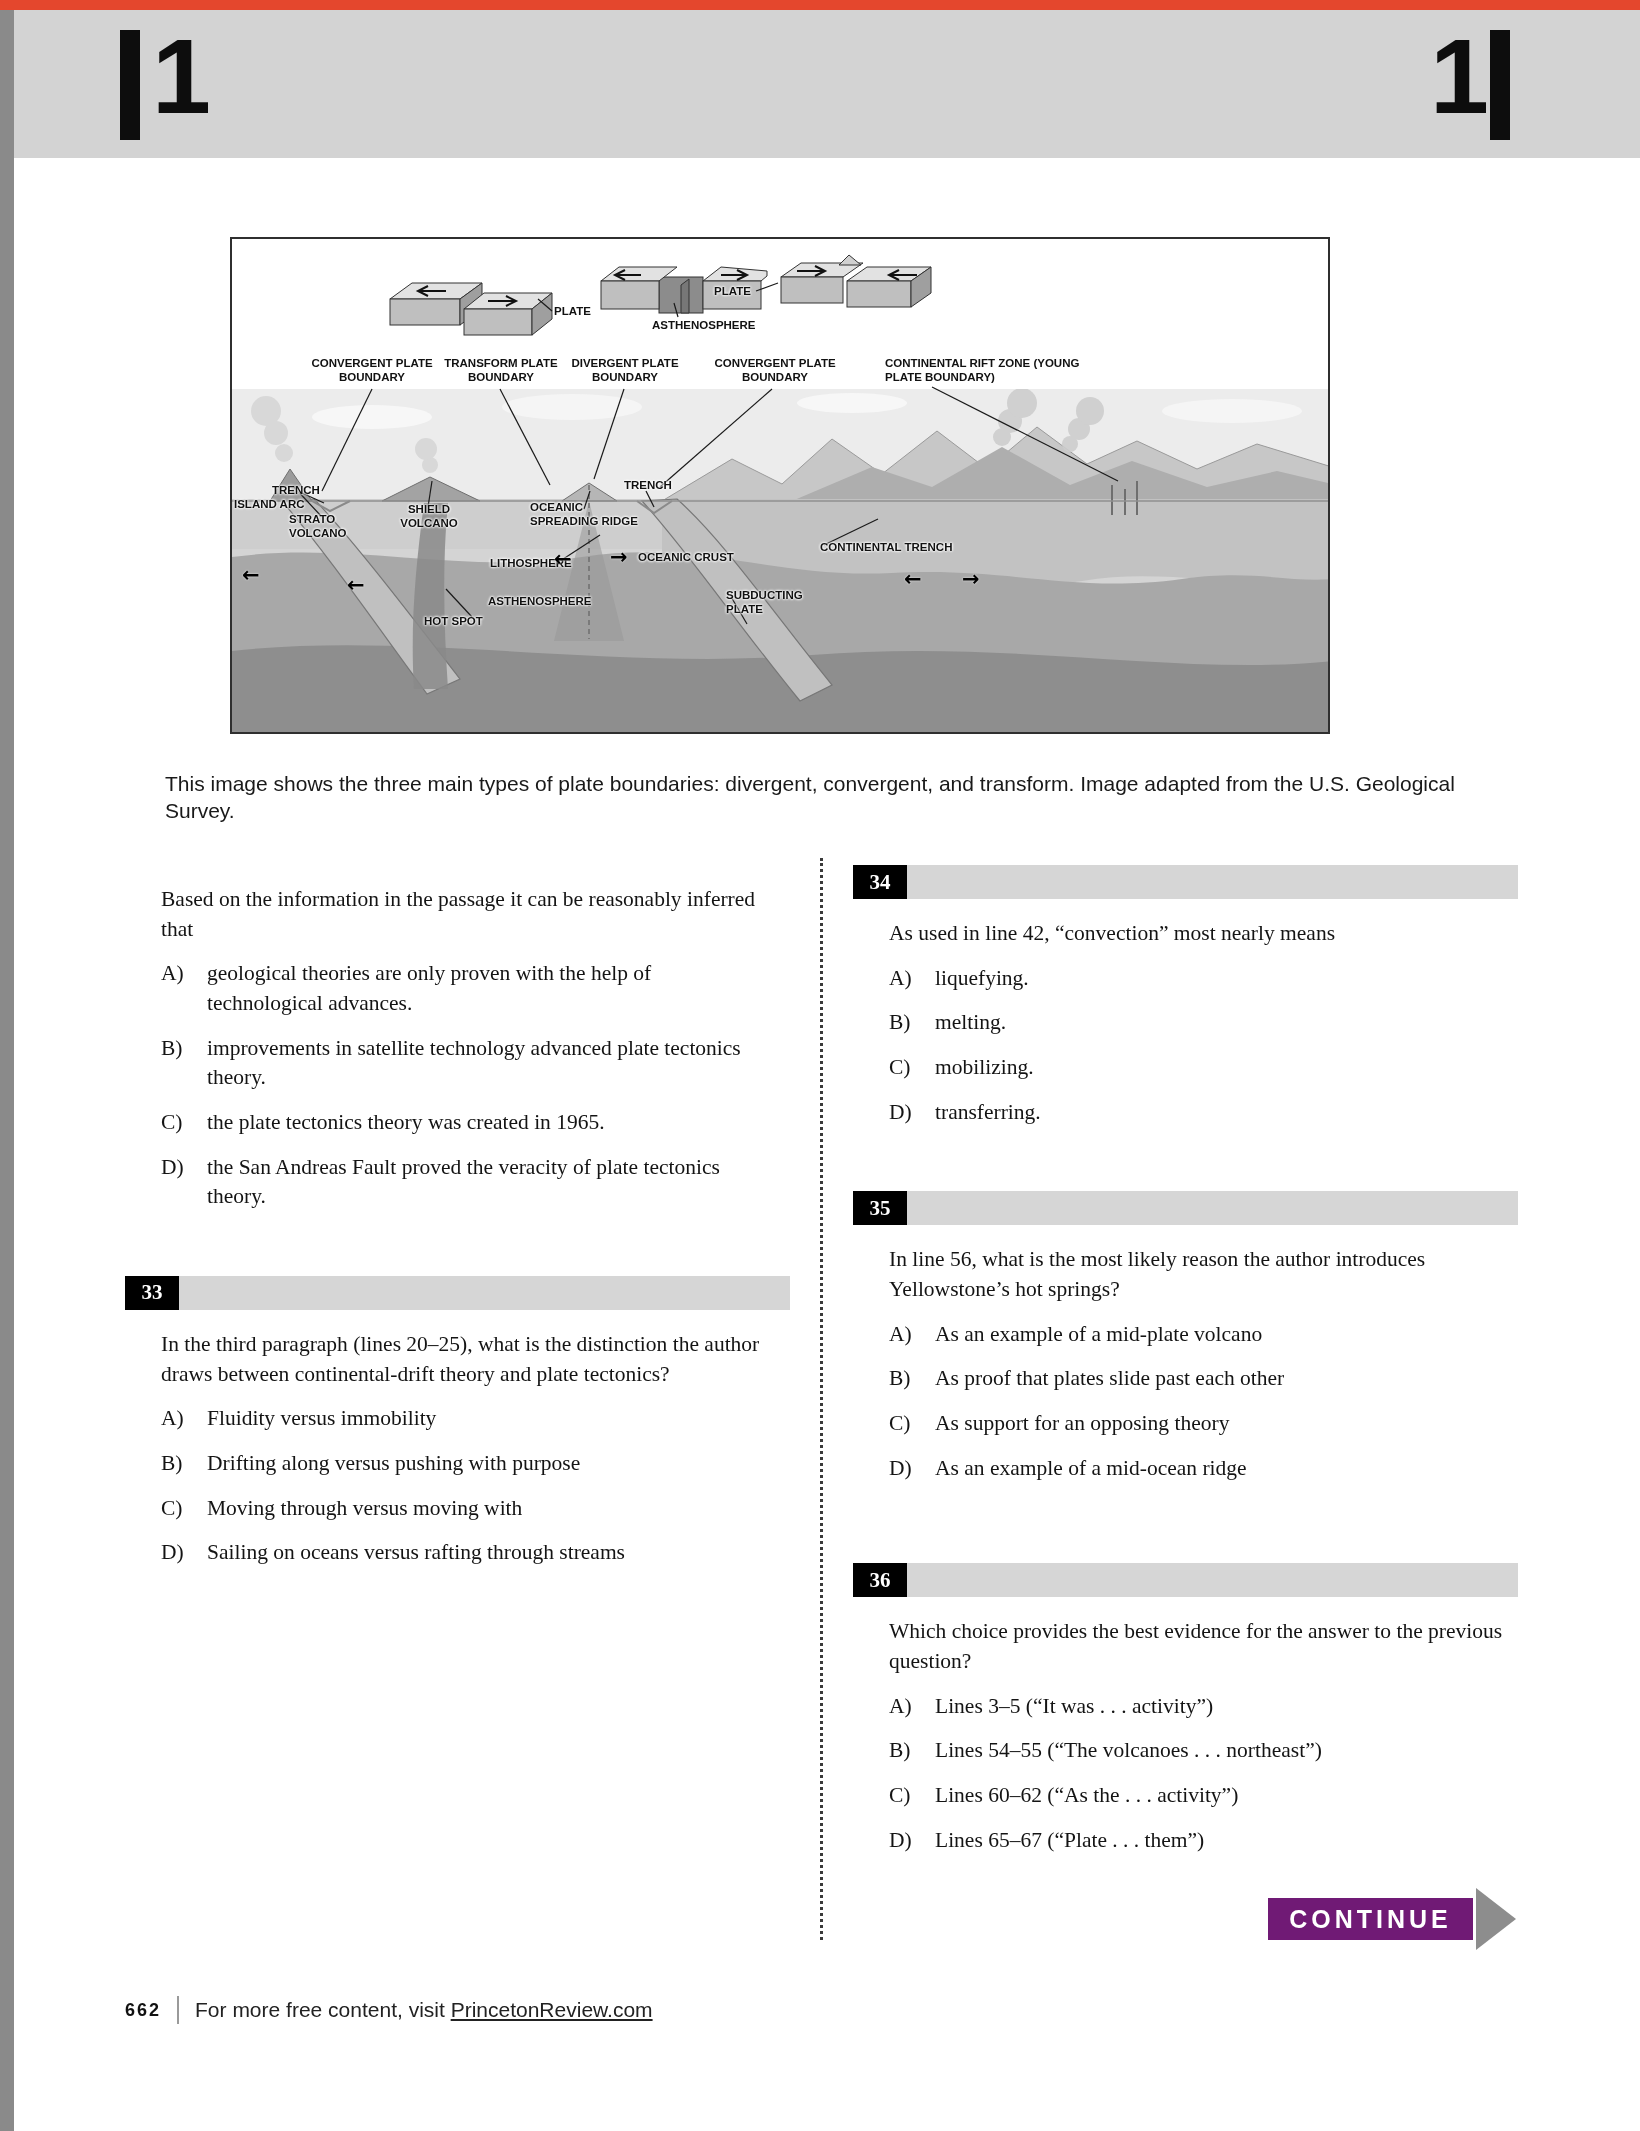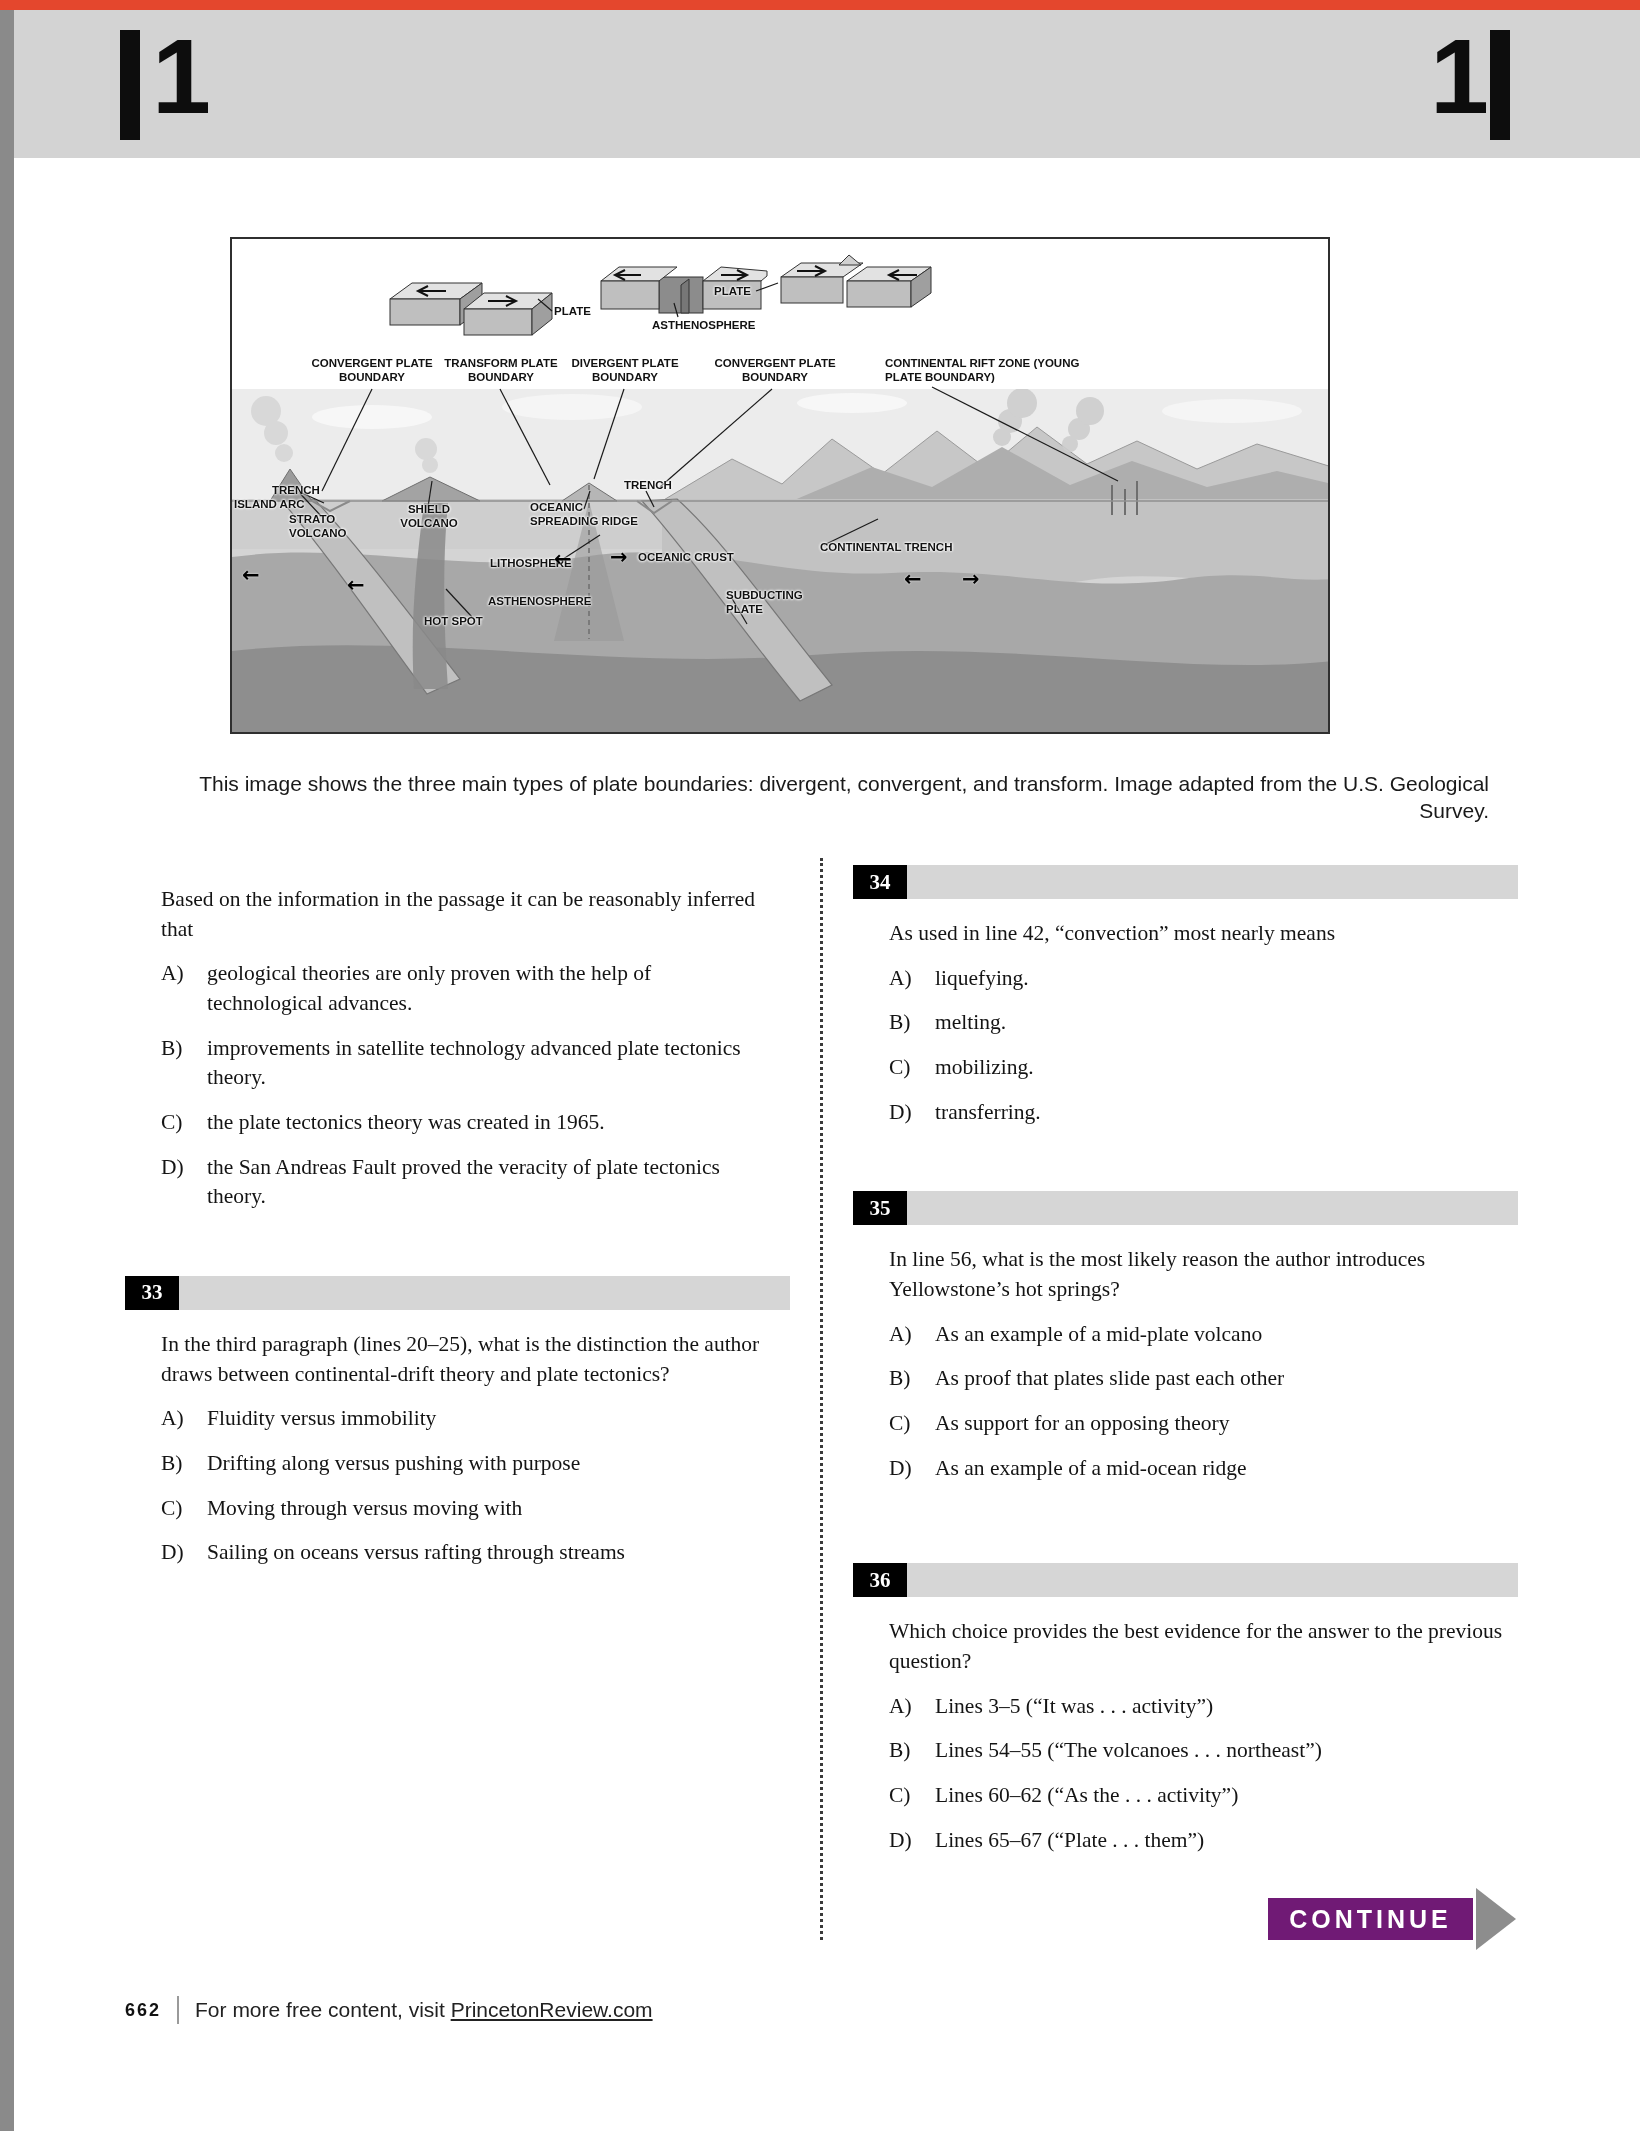--- a/index.html
+++ b/index.html
@@ -22,21 +22,21 @@
   .figure-box { position:absolute; left:230px; top:237px; width:1100px; height:497px; border:2px solid #2f2f2f; background:#fff; overflow:hidden; }
   .fig-label  { position:absolute; font:700 11.5px/1.2 "Liberation Sans", sans-serif; color:#111;
                 text-shadow:0 0 3px #fff,0 0 3px #fff,0 0 2px #fff; white-space:normal; }
   .fig-label.center { text-align:center; }
   .blocks { position:absolute; }
   .scene  { position:absolute; left:0; top:150px; width:1100px; height:347px; }
   .pointers { position:absolute; left:0; top:0; width:1100px; height:497px; pointer-events:none; }
   .motion-arrow { position:absolute; font:700 21px/1 "DejaVu Sans", sans-serif; color:#000;
                   text-shadow:0 0 2px #eee; }
 
-  .caption { position:absolute; left:179px; top:770px; width:1310px; text-align:right;
+  .caption { position:absolute; left:165px; top:770px; width:1310px; text-align:left;
              font:400 21px/1.3 "Liberation Sans", sans-serif; color:#191919; }
 
   
   .col { position:absolute; top:865px; width:665px; }
   .col.left  { left:125px; }
   .col.right { left:853px; }
   .divider { position:absolute; left:820px; top:858px; height:1082px; width:0; border-left:3px dotted #3a3a3a; }
 
   .question { margin-top:0; }
   .question + .question { margin-top:64px; }

